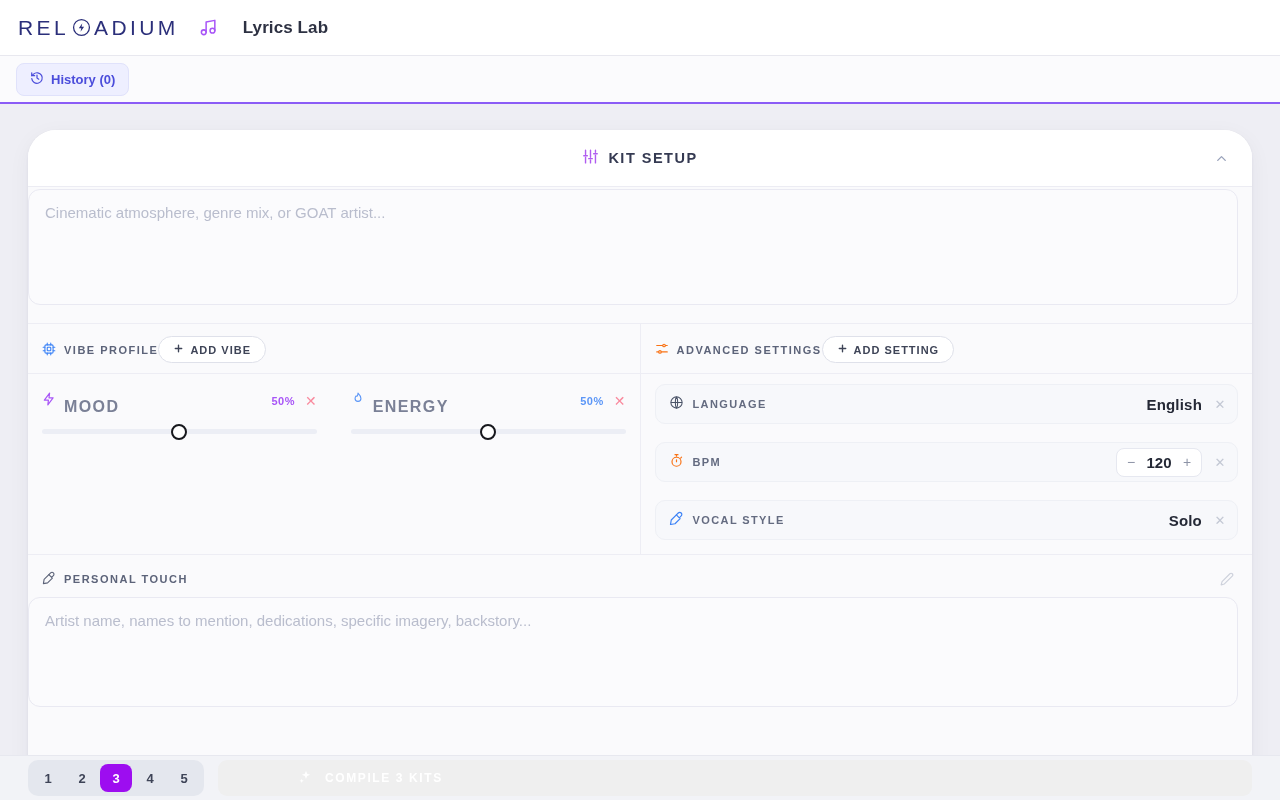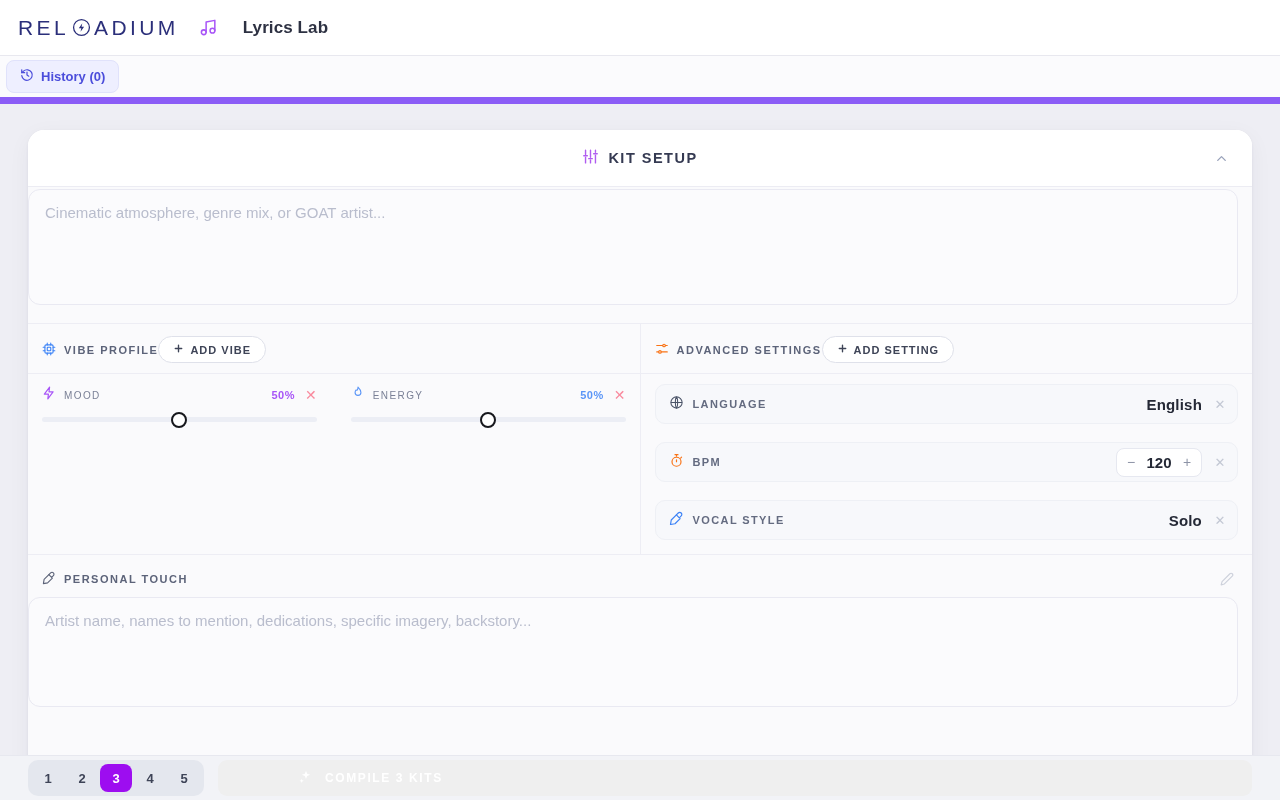--- a/index.html
+++ b/index.html
@@ -42,24 +42,24 @@
     font-size: 17px;
     font-weight: 700;
     letter-spacing: 0.1px;
     color: #2d3142;
   }
 
   
   .historybar {
     height: 48px;
     background: #fbfbfd;
-    border-bottom: 7px solid #8b5cf6;
-    display: flex;
-    align-items: center;
-    padding: 0 6px;
+    border-bottom: 2px solid #8b5cf6;
+    display: flex;
+    align-items: center;
+    padding: 0 16px;
   }
   .history-btn {
     display: inline-flex;
     align-items: center;
     gap: 7px;
     background: #eeefff;
     border: 1px solid #e0e2fb;
     border-radius: 8px;
     padding: 7px 13px;
     color: #4b4ddb;
@@ -69,21 +69,21 @@
   }
 
   
   .page {
     padding: 26px 28px 0 28px;
     height: calc(800px - 56px - 48px);
     position: relative;
   }
   .card {
     background: #ffffff;
-    border-radius: 16px;
+    border-radius: 28px;
     box-shadow: 0 1px 3px rgba(30,30,60,.06), 0 6px 22px rgba(30,30,60,.05);
     overflow: hidden;
     height: 100%;
     display: flex;
     flex-direction: column;
   }
 
   .card-header {
     height: 57px;
     flex: 0 0 57px;
@@ -198,25 +198,26 @@
   
   .sliders { display: flex; padding: 12px 14px 0 14px; gap: 34px; }
   .slider-item { flex: 1 1 0; min-width: 0; }
   .slider-top {
     display: flex;
     align-items: center;
     gap: 8px;
     margin-bottom: 13px;
   }
   .slider-name {
-    font-size: 10px;
-    font-weight: 400;
+    font-size: 16px;
+    font-weight: 700;
     letter-spacing: 1.4px;
     color: #7a8096;
     flex: 1 1 auto;
+    margin-top: 12px;
   }
   .slider-val { font-size: 11px; font-weight: 800; letter-spacing: .5px; }
   .slider-x {
     font-size: 14px;
     color: #f98a9e;
     cursor: pointer;
     line-height: 1;
     margin-left: 2px;
   }
   .track {

